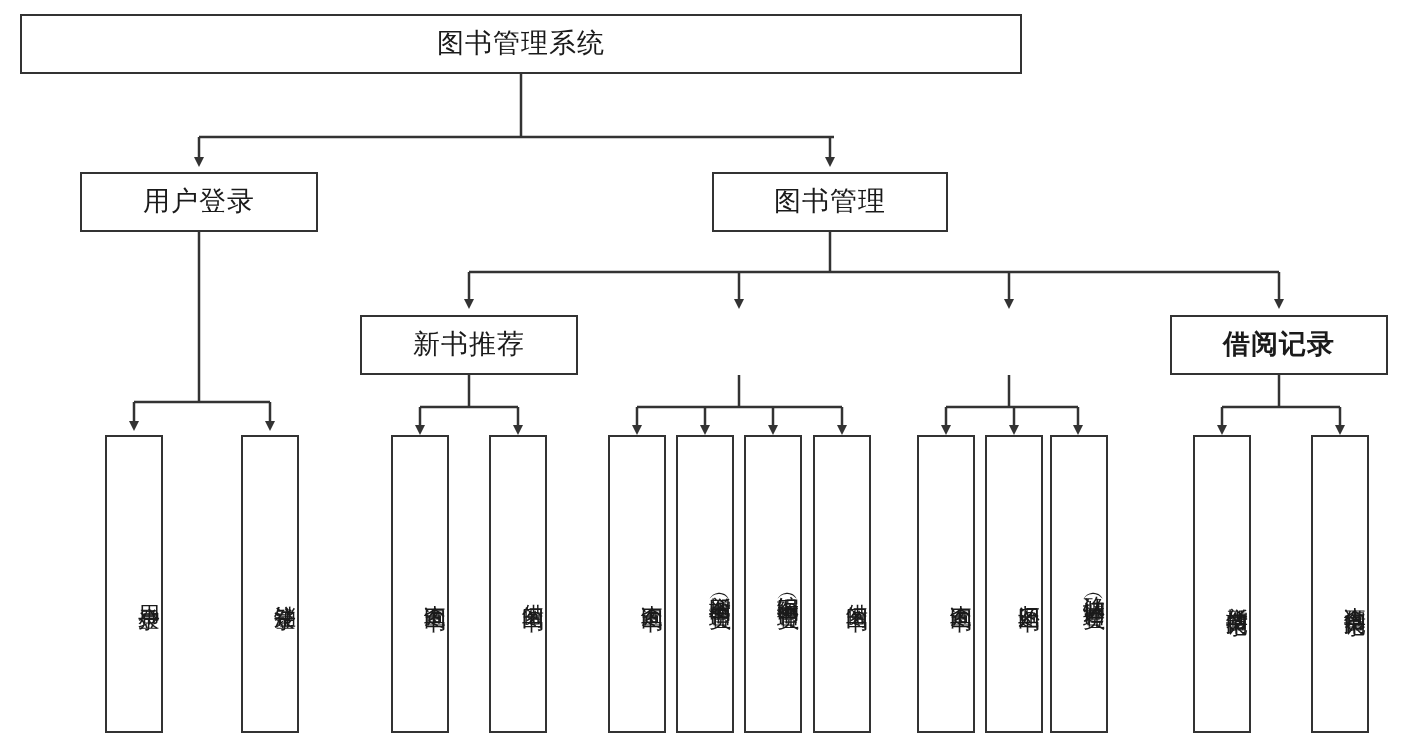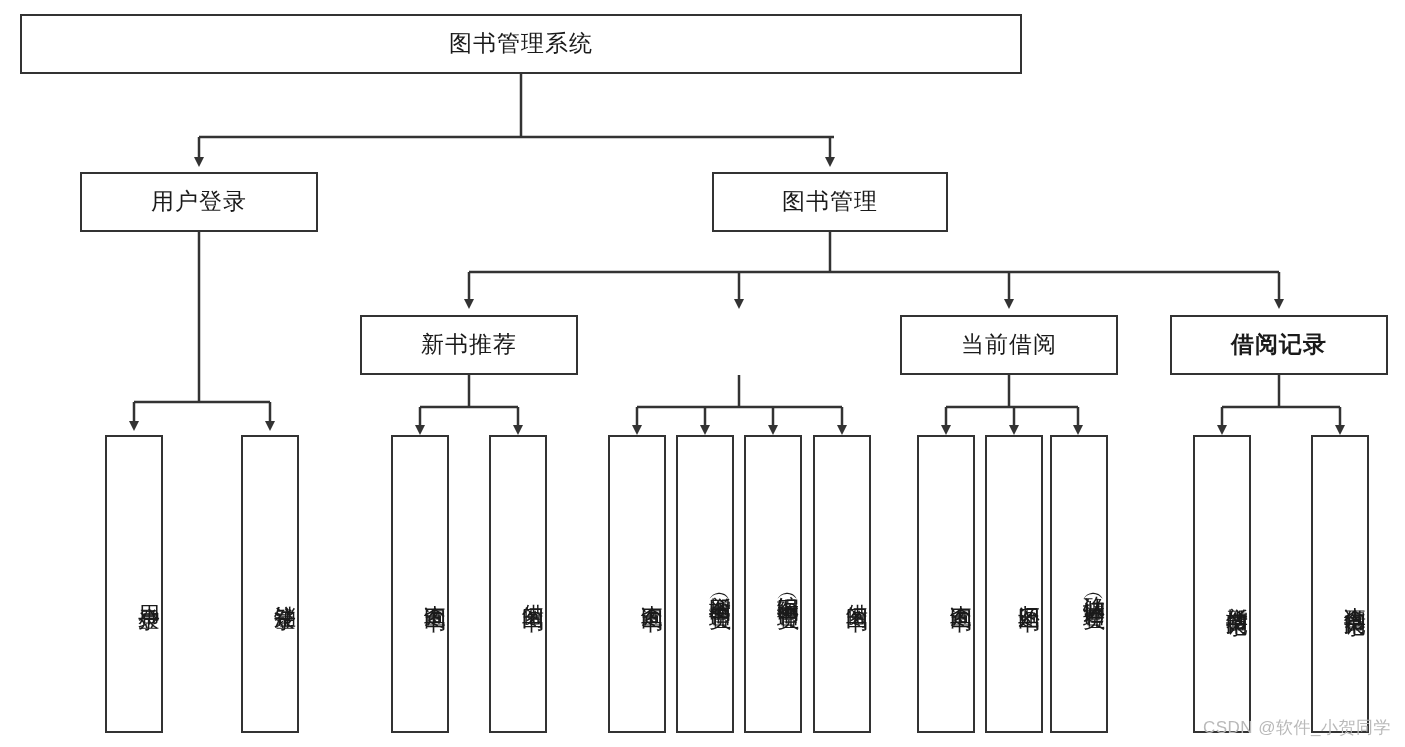--- a/index.html
+++ b/index.html
@@ -29,21 +29,21 @@
     position: absolute;
     box-sizing: border-box;
     border: 2.5px solid #333333;
     background: #ffffff;
     display: flex;
     align-items: center;
     justify-content: center;
     color: #1a1a1a;
   }
   .node.h {
-    font-size: 23px;
+    font-size: 27px;
     letter-spacing: 1px;
     line-height: 1.1;
     text-align: center;
   }
   .node.v {
     writing-mode: vertical-rl;
     text-orientation: upright;
     font-size: 22px;
     line-height: 1.12;
     letter-spacing: 2px;
@@ -130,23 +130,20 @@
   <div class="node h" style="left:80px; top:172px; width:238px; height:60px;">
     <span>用户登录</span>
   </div>
   <div class="node h" style="left:712px; top:172px; width:236px; height:60px;">
     <span>图书管理</span>
   </div>
 
   <div class="node h" style="left:360px; top:315px; width:218px; height:60px;">
     <span>新书推荐</span>
   </div>
-  <div class="node h" style="left:900px; top:315px; width:218px; height:60px;">
-    <span>当前借阅</span>
-  </div>
   <div class="node h" style="left:1170px; top:315px; width:218px; height:60px;font-weight:bold;">
     <span>借阅记录</span>
   </div>
 
   <div class="node v" style="left:105px; top:435px; width:58px; height:298px;">
     <span class="vtext">用户登录</span>
   </div>
   <div class="node v" style="left:241px; top:435px; width:58px; height:298px;">
     <span class="vtext">注销登录</span>
   </div>
@@ -181,15 +178,14 @@
     <span class="vtext">确认归还（管理员）</span>
   </div>
 
   <div class="node v" style="left:1193px; top:435px; width:58px; height:298px; padding-top:22px;">
     <span class="vtext">新增借阅记录</span>
   </div>
   <div class="node v" style="left:1311px; top:435px; width:58px; height:298px; padding-top:22px;">
     <span class="vtext">查询借阅记录</span>
   </div>
 
-  <div class="watermark">CSDN @软件_小贺同学</div>
 
 </div>
 
 </body></html>

